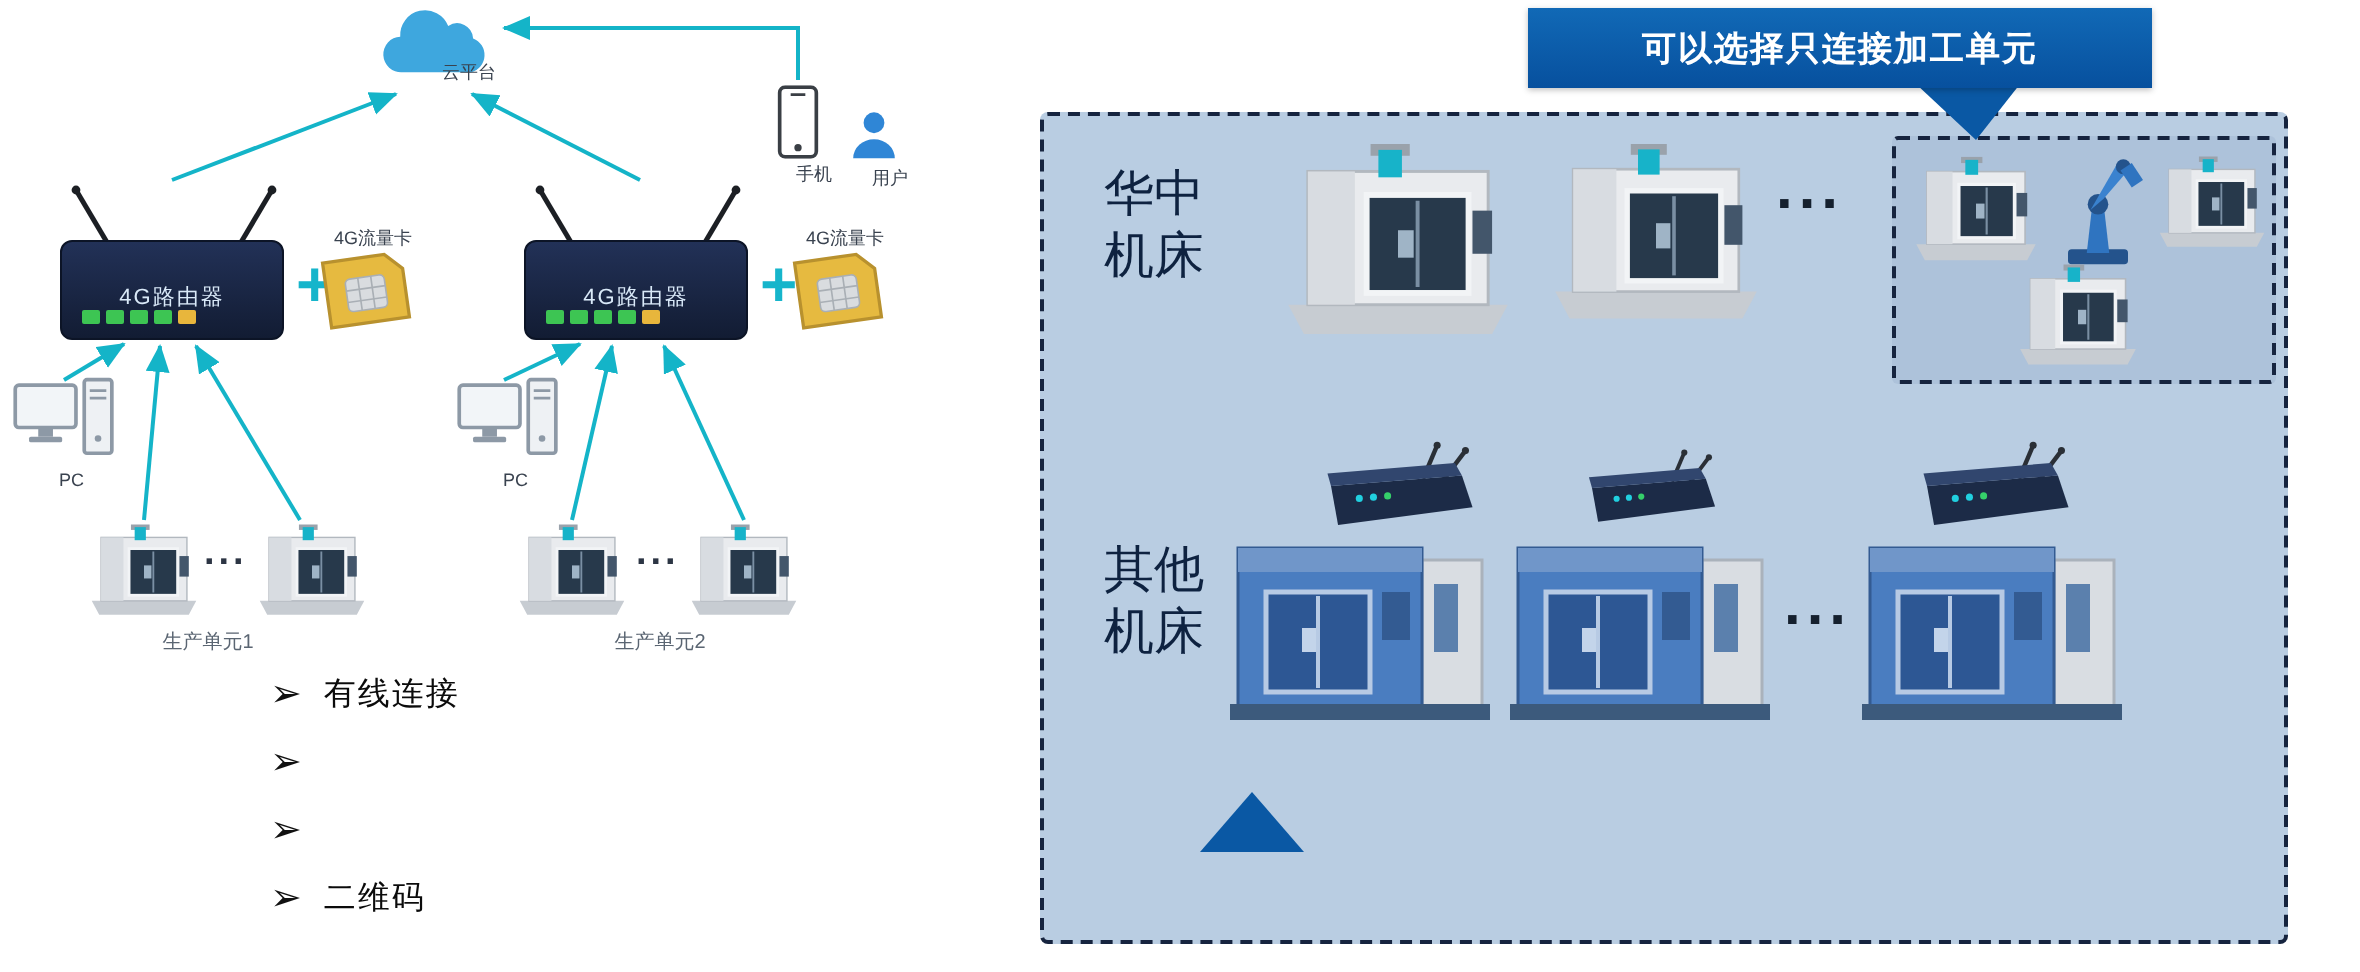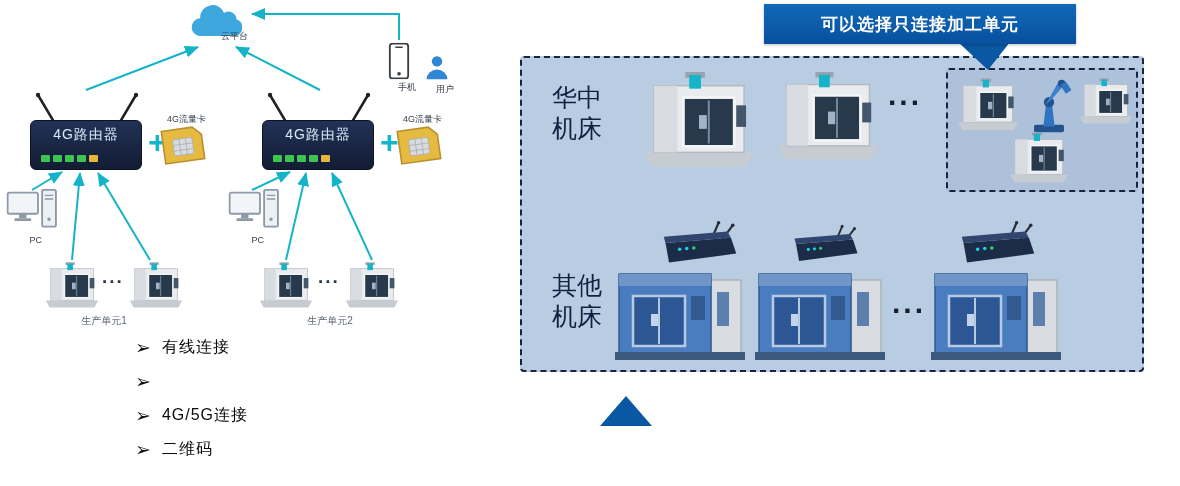--- a/index.html
+++ b/index.html
@@ -8,39 +8,39 @@
   .stage { position:relative; width:1180px; height:486px; background:#fff; overflow:hidden; }
   .abs { position:absolute; }
 
   
   .tiny-label { font-size:9px; color:#39424f; text-align:right; line-height:11px; }
   .unit-label { font-size:10px; color:#5a6572; text-align:center; }
 
   .router { width:115px; height:80px; }
   .router-body { position:absolute; left:0; top:28px; width:112px; height:50px;
     background:linear-gradient(180deg,#223157,#121c33); border:1px solid #0c1426; border-radius:6px; }
-  .router-label { font-size:14px; color:#d9e9f8; text-align:center; padding-top:5px; letter-spacing:1px; }
+  .router-label { font-size:11px; color:#d9e9f8; text-align:center; padding-top:20px; letter-spacing:1px; }
   .router-ports { position:absolute; left:10px; bottom:7px; display:flex; gap:3px; }
   .router-ports .port { width:9px; height:7px; background:#3dc553; border-radius:1px; }
   .router-ports .port:last-child { background:#e8b63c; }
 
   .plus { font-size:32px; font-weight:bold; color:#16b5cb; line-height:32px; }
 
   .sim { width:46px; text-align:center; }
   .sim-svg { transform:rotate(-8deg); margin-top:2px; }
 
   .ellipsis-sm { font-size:19px; font-weight:bold; color:#2c3544; letter-spacing:2px; }
 
   .bullets { left:135px; top:330px; }
   .bullet-row { display:flex; align-items:center; height:34px; }
   .bullet-marker { font-size:19px; color:#111; margin-right:11px; }
   .bullet-label { font-size:16px; color:#0b0b0b; letter-spacing:1px; }
 
   
-  .panel { left:520px; top:56px; width:624px; height:316px;
+  .panel { left:520px; top:56px; width:624px; height:416px;
     background:#b9cde2; border:2px dashed #16243f; border-radius:4px; z-index:1; }
   .subbox { left:424px; top:10px; width:192px; height:124px;
     background:rgba(70,100,150,0.10); border:2px dashed #16243f; border-radius:3px; }
   .row-label { font-size:25px; color:#0e2240; line-height:31px; }
   .ellipsis-lg { font-size:30px; font-weight:bold; color:#15202e; letter-spacing:3px; }
 
   .callout { background:linear-gradient(180deg,#1169b6,#07509e); color:#ffffff;
     font-weight:bold; font-size:17px; display:flex; align-items:center; justify-content:center;
     letter-spacing:1px; z-index:3; box-shadow:0 1px 3px rgba(0,0,0,0.25);margin-left:20px; }
   .callout-top { left:744px; top:4px; width:312px; height:40px; }
@@ -242,21 +242,20 @@
   <div class="abs bullets">
     <div class="bullet-row">
       <span class="bullet-marker">➢</span>
       <span class="bullet-label">有线连接</span>
     </div>
     <div class="bullet-row">
       <span class="bullet-marker">➢</span>
     </div>
     <div class="bullet-row">
       <span class="bullet-marker">➢</span>
-      <span class="bullet-label">4G/5G连接</span>
     </div>
     <div class="bullet-row">
       <span class="bullet-marker">➢</span>
       <span class="bullet-label">二维码</span>
     </div>
   </div>
 
   <div class="abs panel">
 
     <div class="abs row-label" style="left:30px;top:24px">

